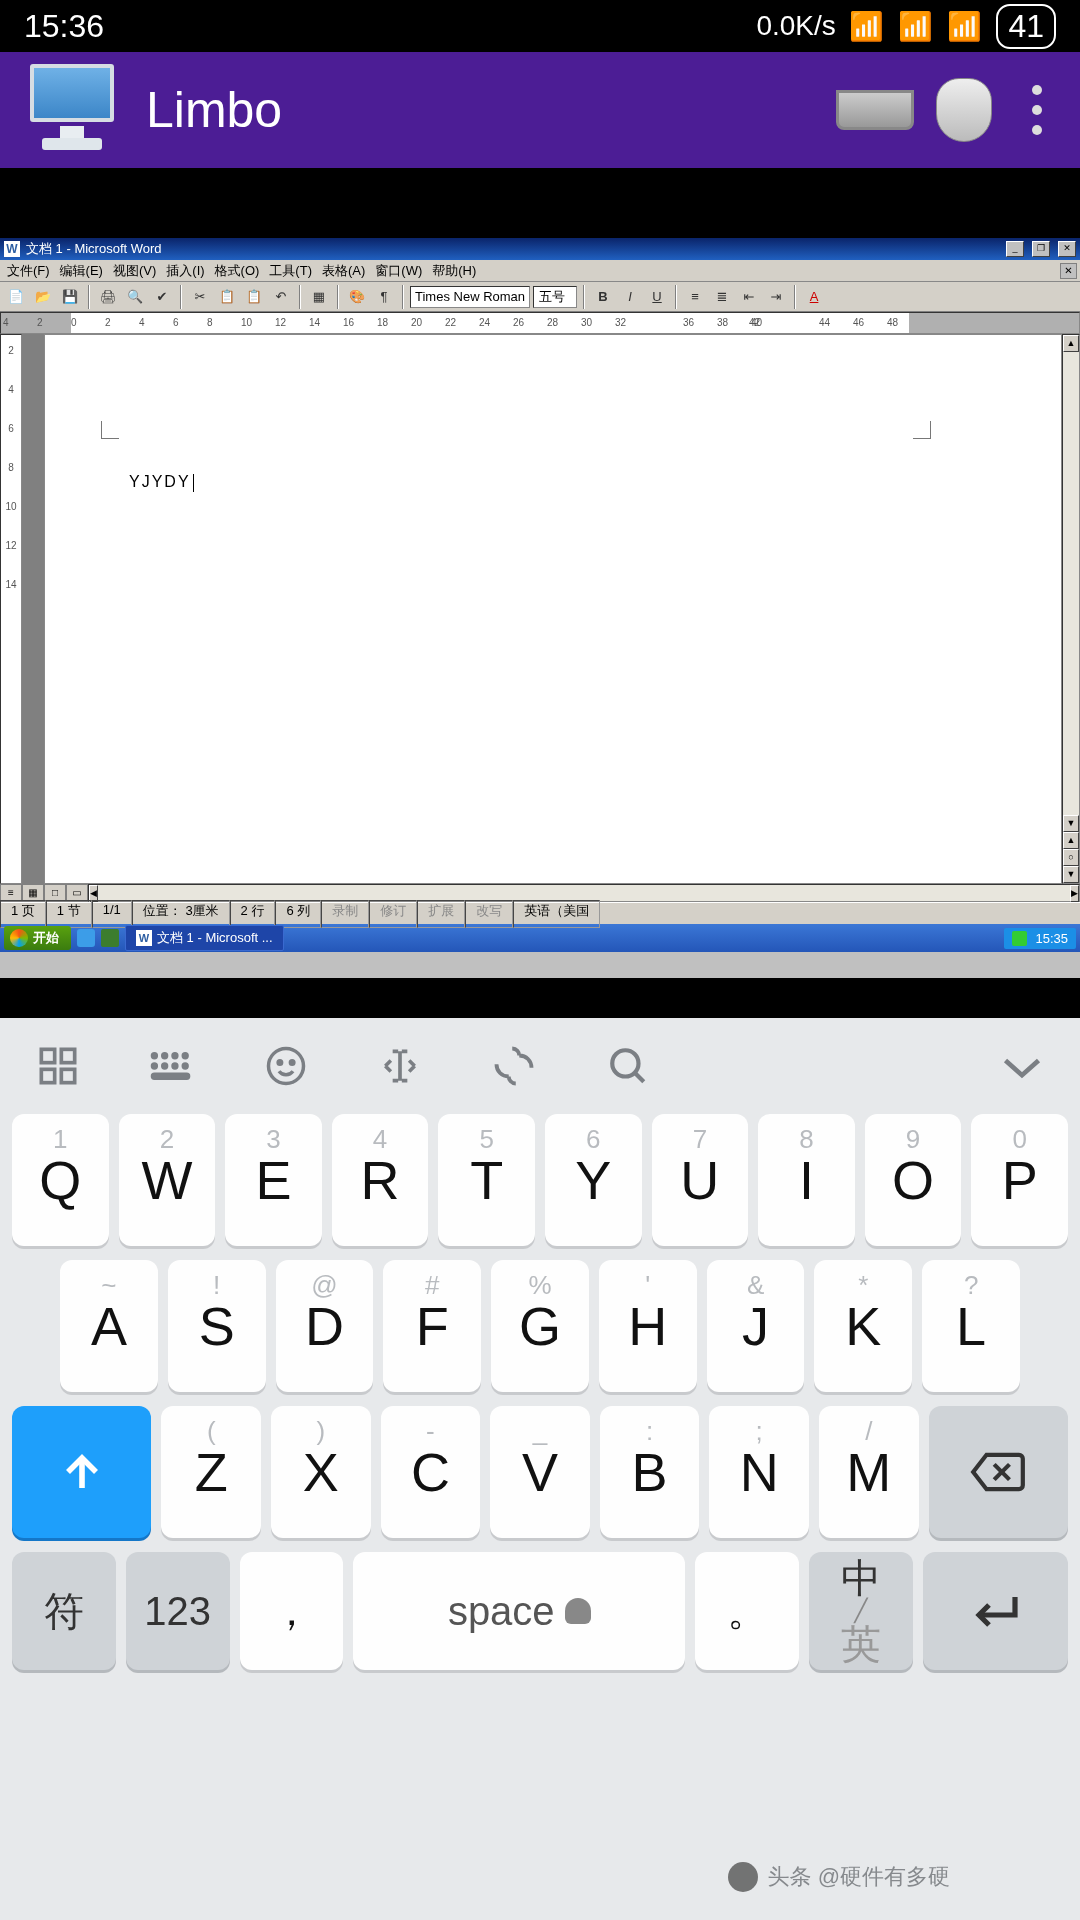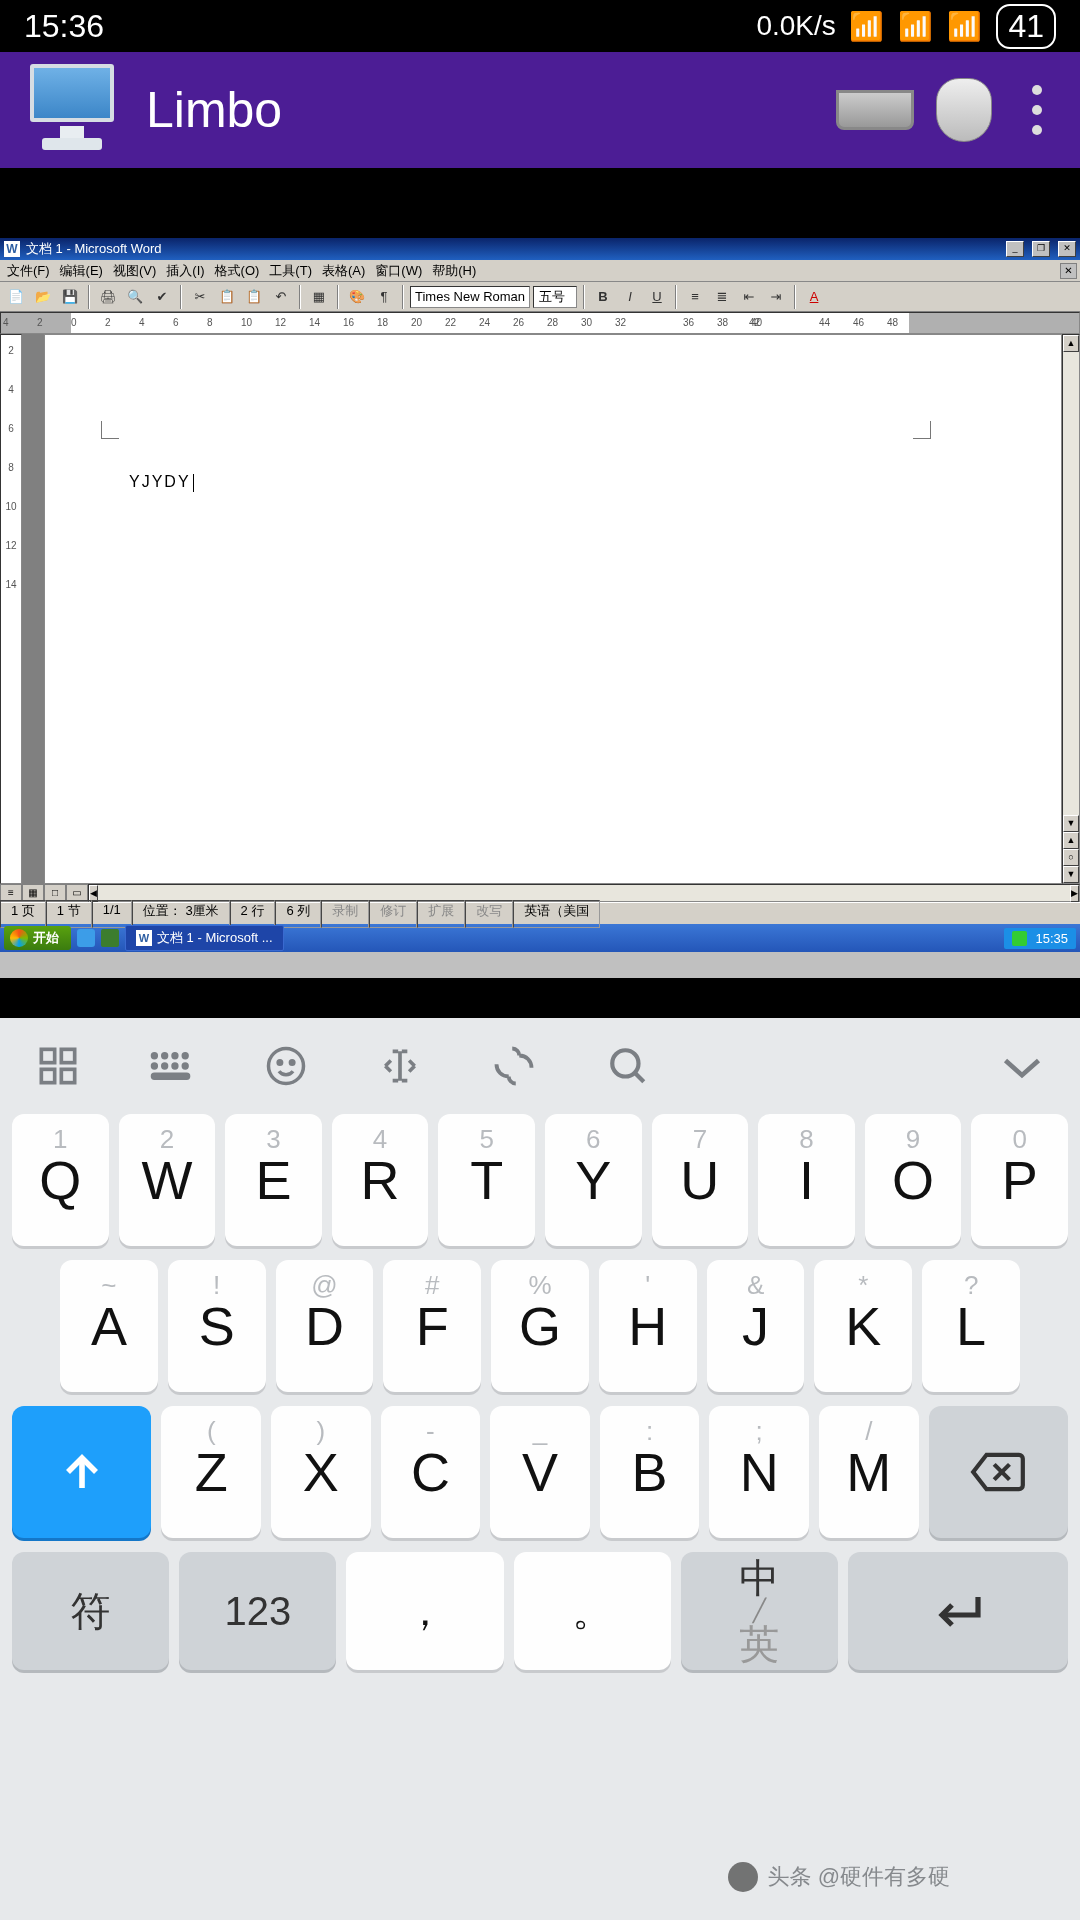--- a/index.html
+++ b/index.html
@@ -419,20 +419,24 @@
           <path d="M9 2h17a2 2 0 0 1 2 2v14a2 2 0 0 1-2 2H9l-7-9 7-9z"></path>
           <line x1="13" y1="7" x2="21" y2="15"></line>
           <line x1="21" y1="7" x2="13" y2="15"></line>
         </svg>
     </div>
   </div>
   <div class="krow row-bottom">
     <div class="key key-gray">符</div>
     <div class="key key-gray">123</div>
     <div class="key">，</div>
+    <div class="key key-space">
+      <span>space</span>
+      <span class="mic"></span>
+    </div>
     <div class="key">。</div>
     <div class="key key-gray lang">
       <span>中</span>
         <span style="color:#888;font-size:22px">╱</span>
         <span style="color:#999">英</span>
     </div>
     <div class="key key-gray key-wide">
       <svg width="56" height="40" viewBox="0 0 28 20" fill="none" stroke="#333" stroke-width="2.6">
           <polyline points="24,3 24,12 6,12"></polyline>
           <polyline points="11,7 6,12 11,17"></polyline>

